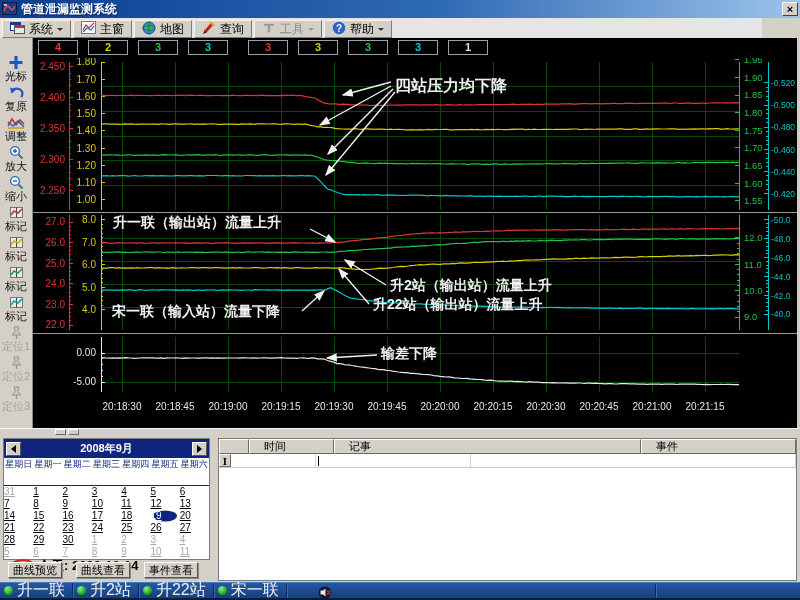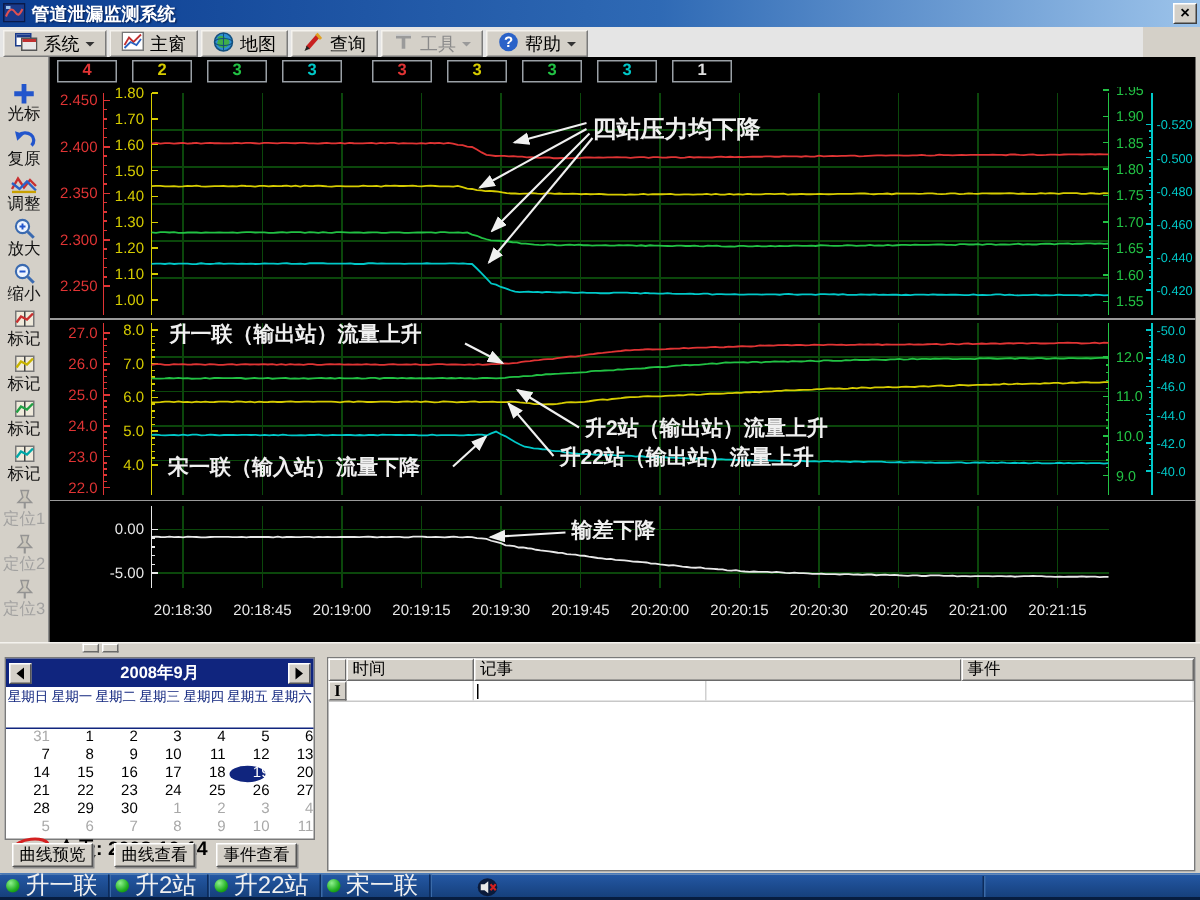--- a/index.html
+++ b/index.html
@@ -53,39 +53,39 @@
     padding:0 2px;gap:14px;}
   .calnav{width:15px;height:14px;background:#d4d0c8;border:1px solid;
     border-color:#fff #555 #555 #fff;display:flex;align-items:center;justify-content:center;}
   .tri-l{width:0;height:0;border:4px solid transparent;border-right:5px solid #000;margin-left:-4px;}
   .tri-r{width:0;height:0;border:4px solid transparent;border-left:5px solid #000;margin-right:-4px;}
   .caltitle{color:#fff;font-size:11px;font-weight:bold;}
   .wkrow{display:flex;height:28px;border-bottom:1px solid #10257e;}
   .wkcell{flex:1;text-align:center;font-size:9px;color:#10257e;line-height:13px;white-space:nowrap;}
   .dgrid{height:72px;}
   .drow{display:flex;height:12px;}
-  .dcell{flex:1;text-align:right;font-size:10px;color:#000;line-height:12px;position:relative;}
+  .dcell{flex:1;text-align:left;font-size:10px;color:#000;line-height:12px;position:relative;text-decoration:underline;}
   .dcell.o{color:#a8a8a8;}
   .dcell.sel{color:#fff;}
   .dcell.sel::before{content:"";position:absolute;left:50%;top:50%;transform:translate(-50%,-50%);
     width:24px;height:11px;background:#10257e;border-radius:50%;z-index:0;}
   .dcell span{position:relative;z-index:1;}
   .todayrow{display:flex;align-items:center;height:16px;padding-left:4px;gap:4px;}
   .todaylbl{font-size:13px;font-weight:bold;color:#000;white-space:nowrap;}
   
   .pbuttons{position:absolute;left:8px;top:133px;width:200px;display:flex;gap:14px;}
   .pbtn{min-width:54px;height:16px;background:#d4d0c8;border:1px solid;
     border-color:#fff #555 #555 #fff;box-shadow:1px 1px 0 #8a8a8a;
     font-size:11px;text-align:center;line-height:14px;padding:0 4px;}
   
   .etable{position:absolute;left:218px;top:9px;width:579px;height:143px;background:#fff;
     border:1px solid #7a7a7a;}
   .ehead{display:flex;height:15px;}
   .ehcell{background:#d4d0c8;border:1px solid;border-color:#fff #6a6a6a #6a6a6a #fff;
-    font-size:11px;padding:0 3px;line-height:13px;color:#000;overflow:hidden;}
+    font-size:11px;padding:0 14px;line-height:13px;color:#000;overflow:hidden;}
   .erow{display:flex;height:14px;border-bottom:1px solid #c8c8c8;}
   .ecell{border-right:1px solid #d0d0d0;font-size:11px;position:relative;}
   .rowind{background:#d4d0c8;border:1px solid;border-color:#fff #6a6a6a #6a6a6a #fff;
     font-family:"Liberation Serif","DejaVu Serif",serif;font-weight:bold;font-size:11px;
     text-align:center;line-height:12px;}
   .tcaret{position:absolute;left:2px;top:2px;width:1px;height:10px;background:#000;}
   
   .taskbar{position:absolute;left:0;top:582px;width:800px;height:18px;
     background:linear-gradient(#2458a4,#16407c);border-top:1px solid #4a7ab8;
     border-bottom:2px solid #071d40;display:flex;align-items:stretch;}

